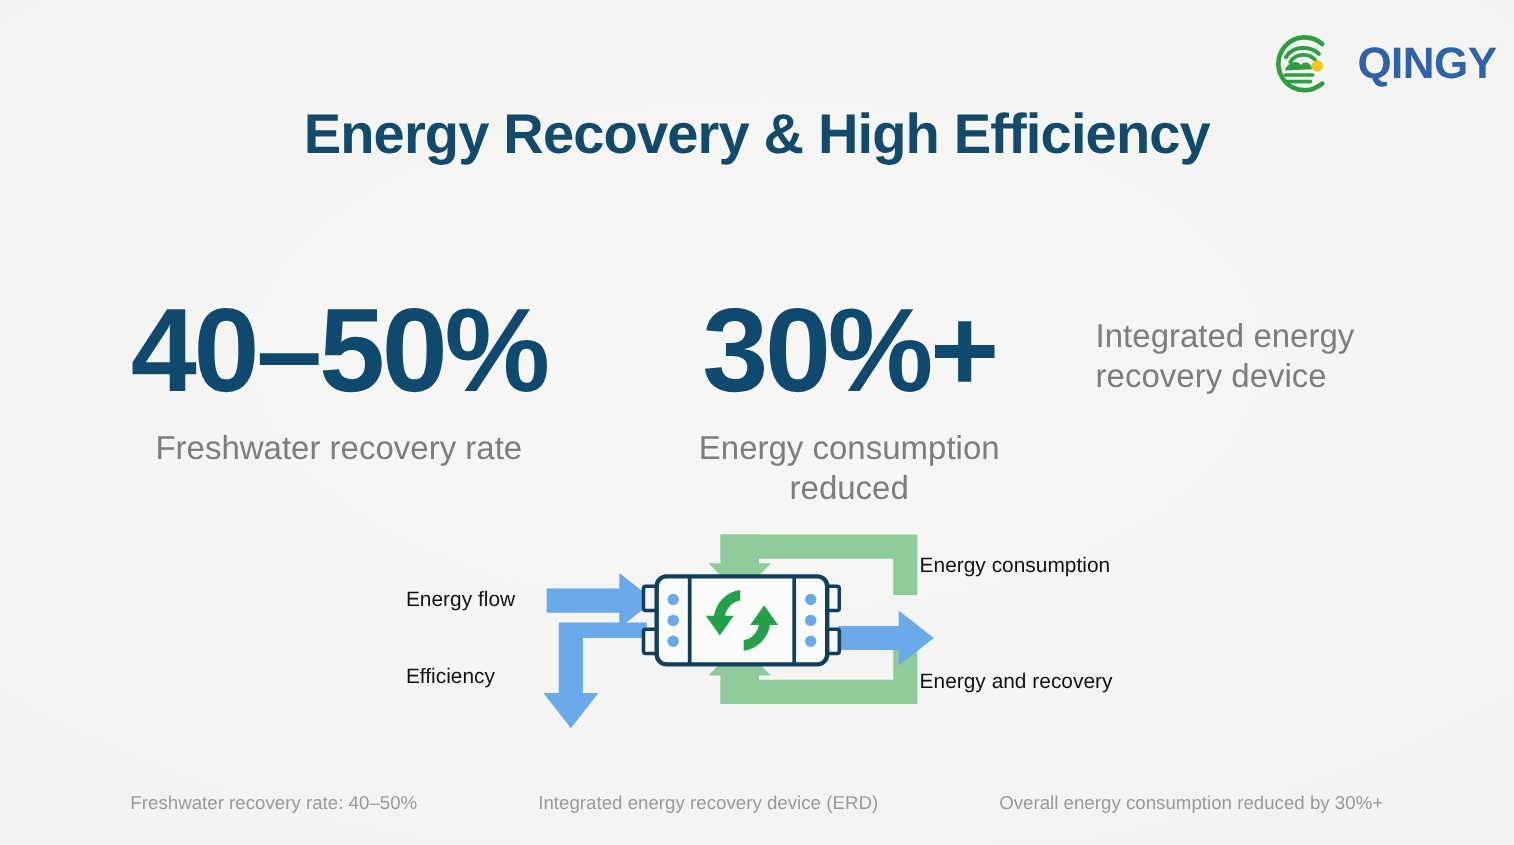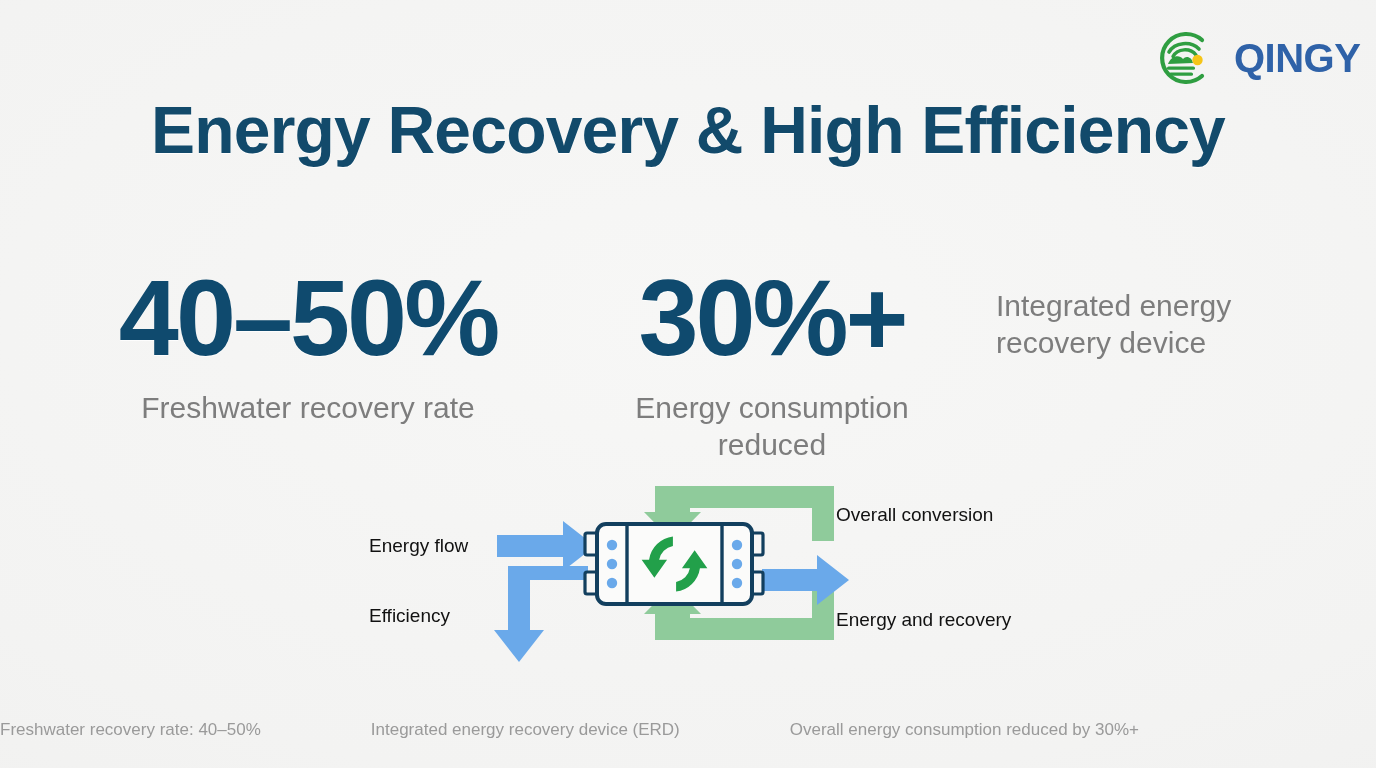--- a/index.html
+++ b/index.html
@@ -25,21 +25,21 @@
   .logo-mark { width:64px; height:64px; display:block; }
   .logo-text {
     font-size:40px; font-weight:bold; letter-spacing:-0.5px;
     color:#2f62a8; line-height:1;
   }
 
   
   .title {
     position:absolute; left:0; right:0; top:92px;
     text-align:center;
-    font-size:66px; font-weight:bold; letter-spacing:-0.8px;
+    font-size:51px; font-weight:bold; letter-spacing:-0.8px;
     color:#124a6b;
     text-shadow:0 1px 0 rgba(255,255,255,.85);
   }
 
   
   .stats { position:absolute; left:0; top:236px; width:100%; height:210px; }
 
   .stat { position:absolute; }
   .stat-number {
     font-size:108px; font-weight:bold; line-height:1;
@@ -67,21 +67,21 @@
     font-size:19px; color:#111; white-space:nowrap;
   }
   #lbl-energy-flow   { left:369px; top:535px; }
   #lbl-freshwater    { left:369px; top:605px; }
   #lbl-conversion    { left:836px; top:504px; }
   #lbl-recovery      { left:836px; top:609px; }
 
   
   .footer {
     position:absolute; left:0; bottom:28px; width:100%;
-    display:flex; justify-content:flex-start; align-items:baseline;
+    display:flex; justify-content:center; align-items:baseline;
   }
   .footer-item {
     font-size:17px; color:#9a9a9a; white-space:nowrap;
   }
   .footer-item + .footer-item { margin-left:110px; }
 </style>
 </head>
 <body>
 
 <div class="slide">
@@ -171,21 +171,21 @@
 
         <g fill="#22a04a" transform="translate(674.5,564) scale(1.06)">
           <path d="M-1.5,-26 A26,26 0 0,0 -24,-4 L-31,-4 L-19,13 L-7,-4 L-14.5,-4 A16,16 0 0,1 -1.5,-17 Z"></path>
           <path d="M1.5,26 A26,26 0 0,0 24,4 L31,4 L19,-13 L7,4 L14.5,4 A16,16 0 0,1 1.5,17 Z"></path>
         </g>
       </g>
     </svg>
 
     <span class="diag-label" id="lbl-energy-flow">Energy flow</span>
     <span class="diag-label" id="lbl-freshwater">Efficiency</span>
-    <span class="diag-label" id="lbl-conversion">Overall conversion</span>
+    <span class="diag-label" id="lbl-conversion">Energy consumption</span>
     <span class="diag-label" id="lbl-recovery">Energy and recovery</span>
   </div>
 
   <div class="footer">
     <span class="footer-item">Freshwater recovery rate: 40–50%</span>
     <span class="footer-item">Integrated energy recovery device (ERD)</span>
     <span class="footer-item">Overall energy consumption reduced by 30%+</span>
   </div>
 
 </div>

